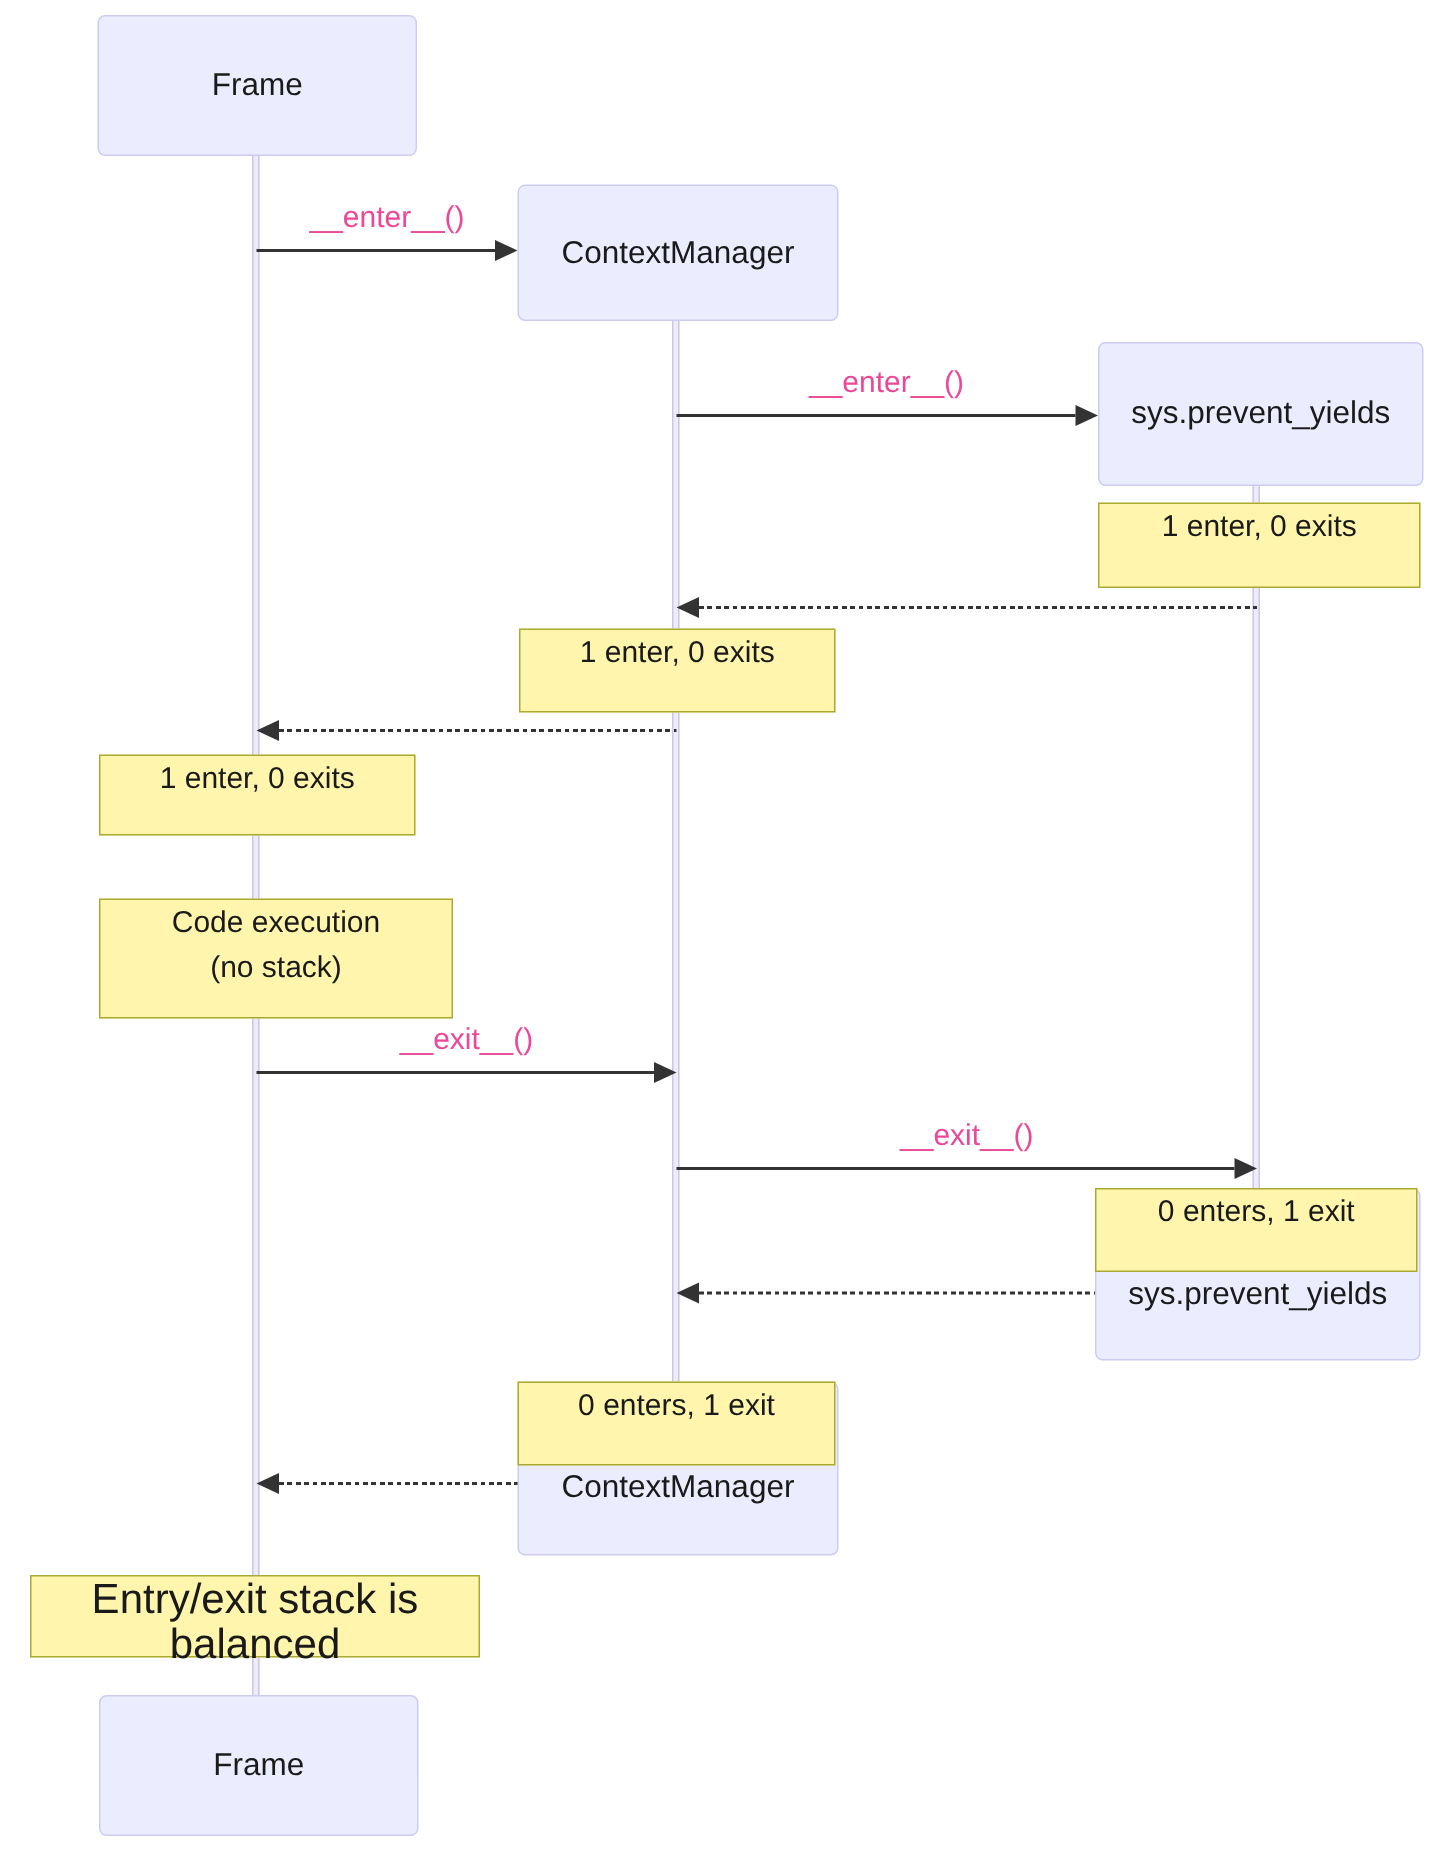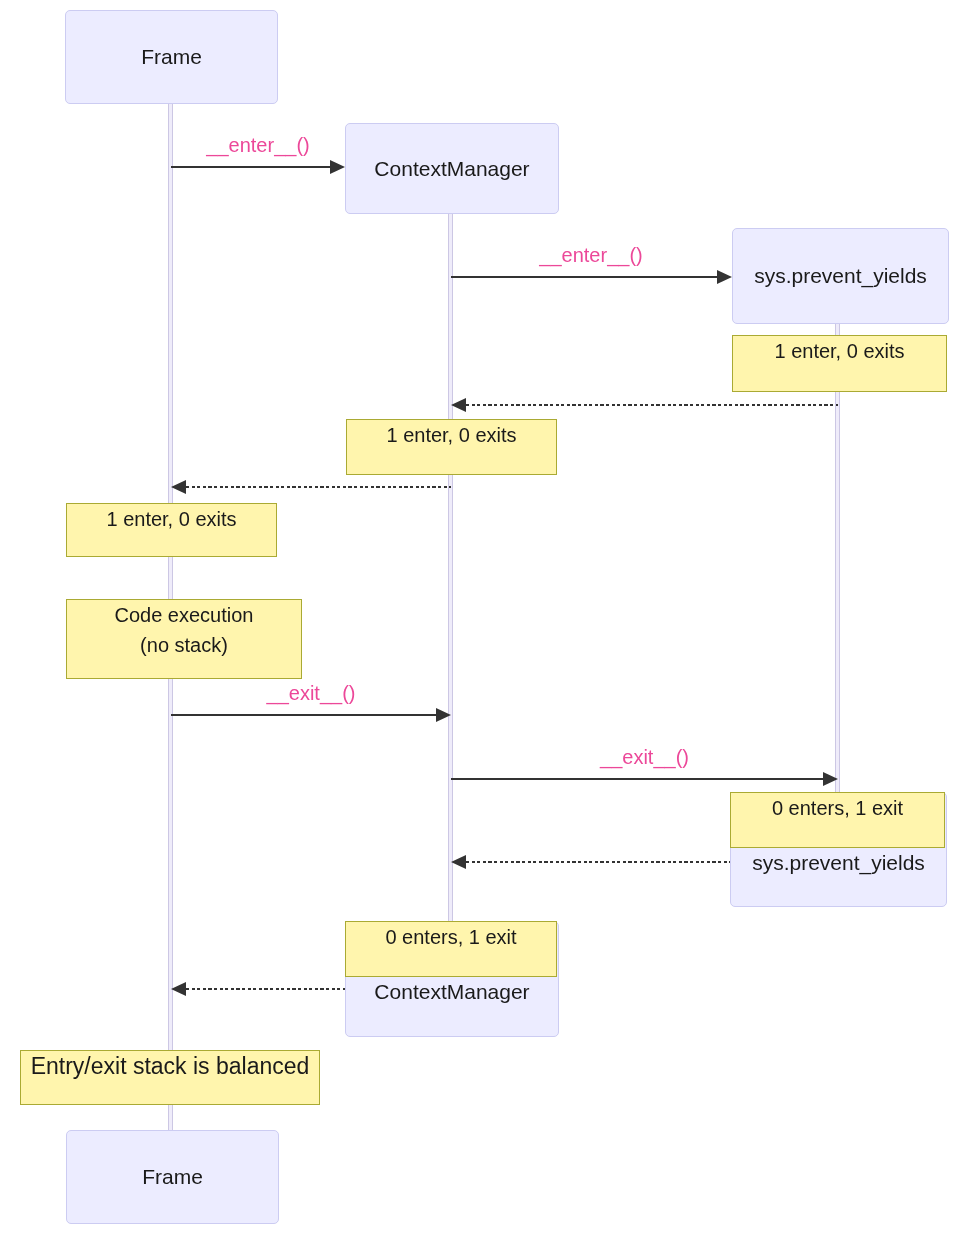--- a/index.html
+++ b/index.html
@@ -49,21 +49,21 @@
     display: flex;
     flex-direction: column;
     align-items: center;
     justify-content: flex-start;
     text-align: center;
     font-size: 20px;
     z-index: 5;
     box-sizing: border-box;
     line-height: 30px;
   }
-  .note.wide { font-size: 23px; }
+  .note.wide { font-size: 28px; }
   
   .mline {
     position: absolute;
     height: 2px;
     background: #333333;
     z-index: 2;
   }
   .mline.dashed {
     background: repeating-linear-gradient(to right, #333333 0px, #333333 3.2px, transparent 3.2px, transparent 5.6px);
   }

